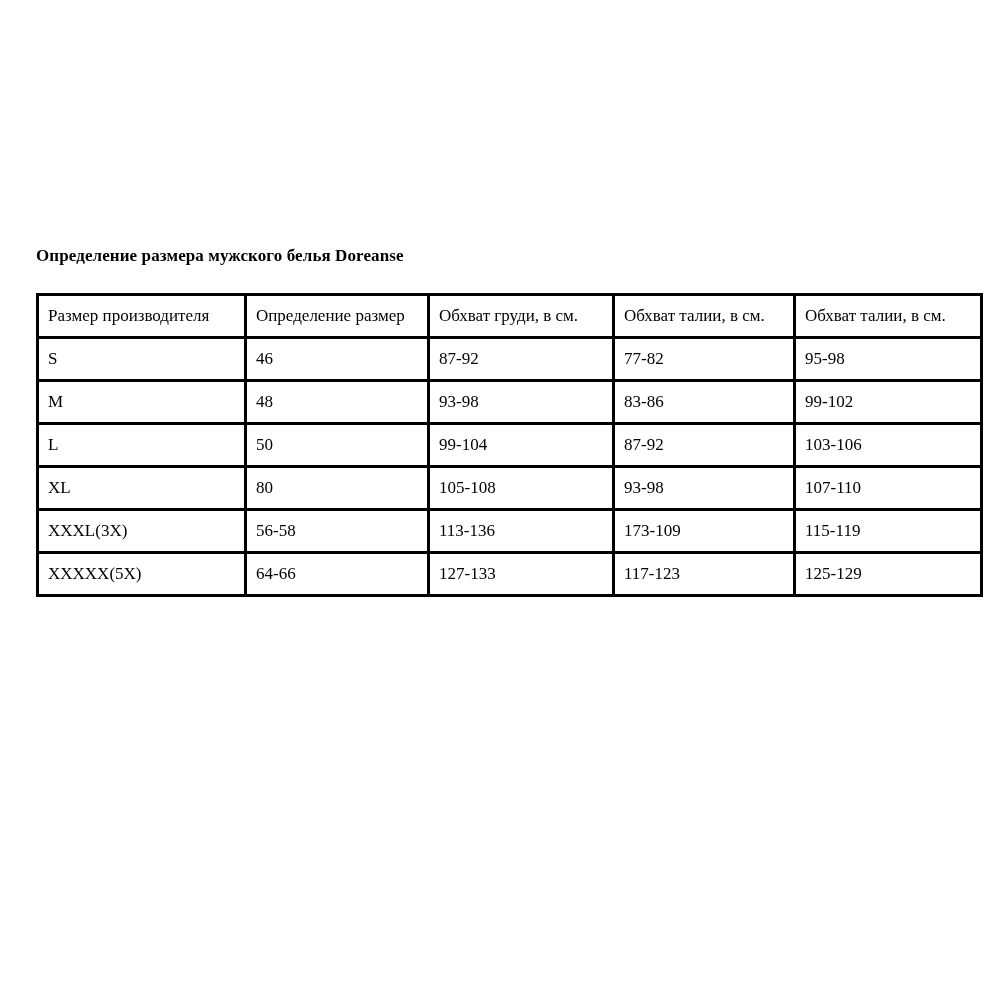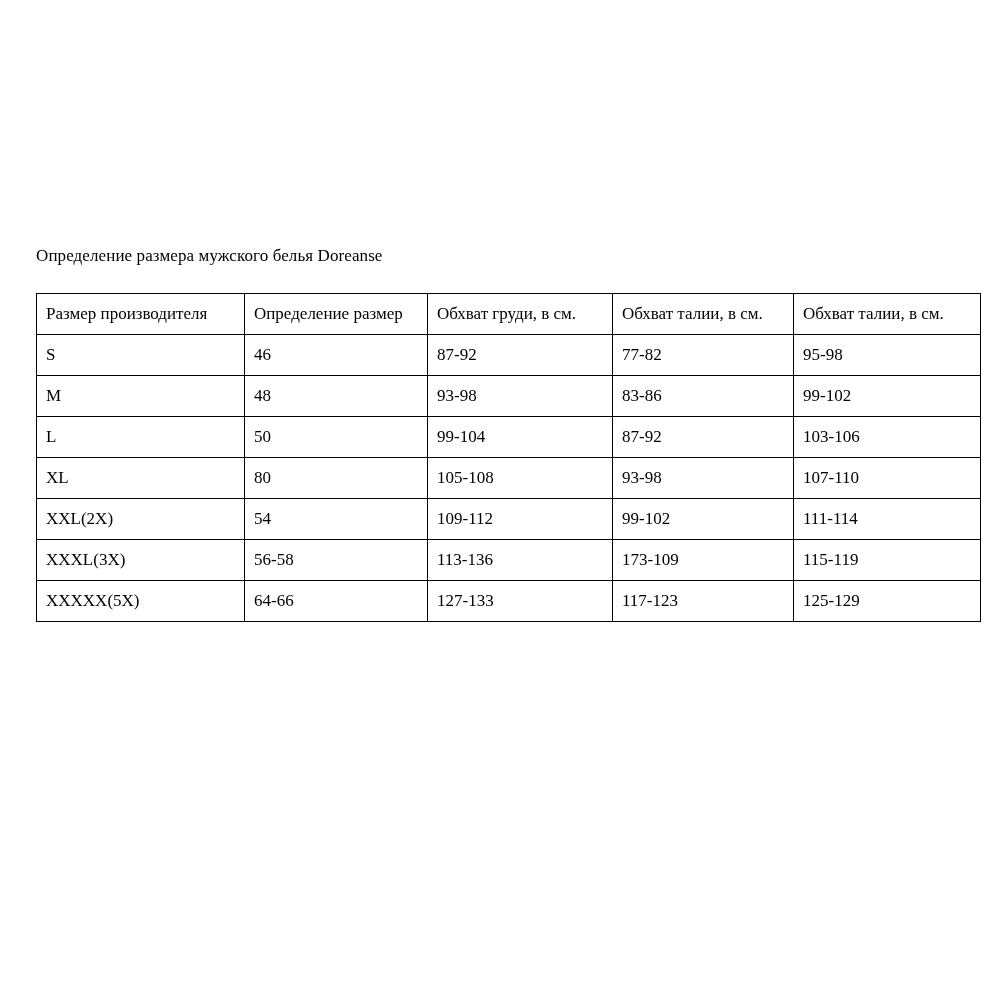--- a/index.html
+++ b/index.html
@@ -13,33 +13,33 @@
   .content {
     position: absolute;
     left: 36px;
     top: 246px;
     width: 944px;
     font-family: "Liberation Serif", "DejaVu Serif", serif;
     color: #000000;
   }
   .page-title {
     font-size: 17px;
-    font-weight: normal;
+    font-weight: bold;
     margin: 0 0 27px 0;
     line-height: 1.2;
     letter-spacing: 0.1px;
   }
   table.size-table {
     border-collapse: collapse;
     width: 944px;
     table-layout: fixed;
   }
   table.size-table th,
   table.size-table td {
-    border: 1px solid #000000;
+    border: 3px solid #000000;
     height: 40px;
     padding: 0 6px 0 9px;
     font-size: 17px;
     font-weight: normal;
     text-align: left;
     vertical-align: middle;
     white-space: nowrap;
     overflow: hidden;
   }
   col.c1 { width: 208px; }
@@ -94,27 +94,20 @@
         <td>103-106</td>
       </tr>
       <tr>
         <td>XL</td>
         <td>80</td>
         <td>105-108</td>
         <td>93-98</td>
         <td>107-110</td>
       </tr>
       <tr>
-        <td>XXL(2X)</td>
-        <td>54</td>
-        <td>109-112</td>
-        <td>99-102</td>
-        <td>111-114</td>
-      </tr>
-      <tr>
         <td>XXXL(3X)</td>
         <td>56-58</td>
         <td>113-136</td>
         <td>173-109</td>
         <td>115-119</td>
       </tr>
       <tr>
         <td>XXXXX(5X)</td>
         <td>64-66</td>
         <td>127-133</td>

